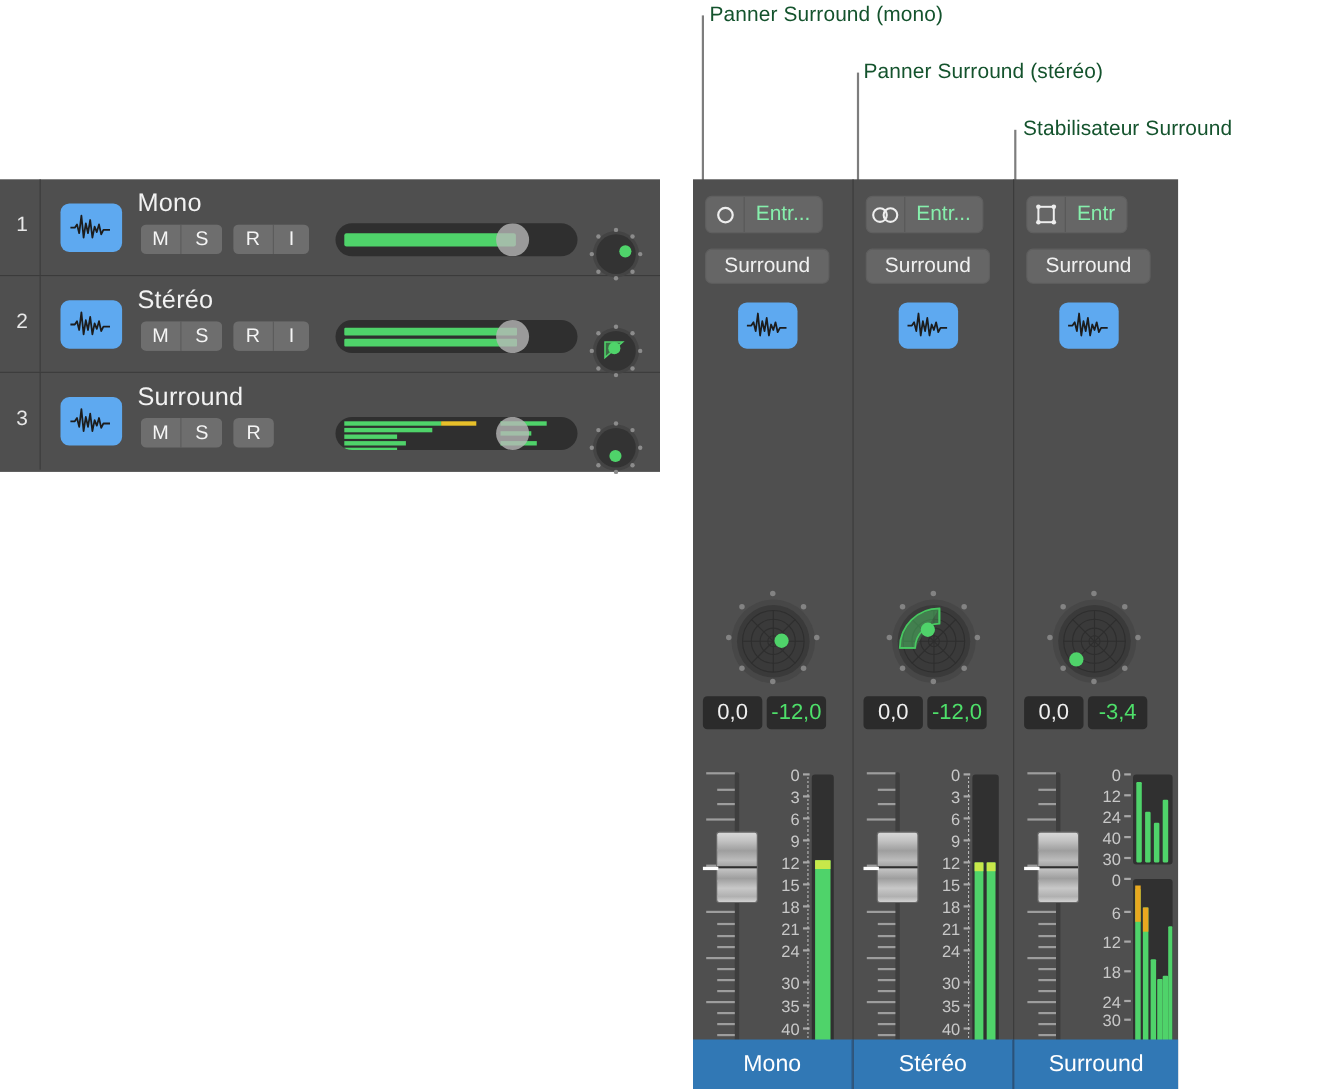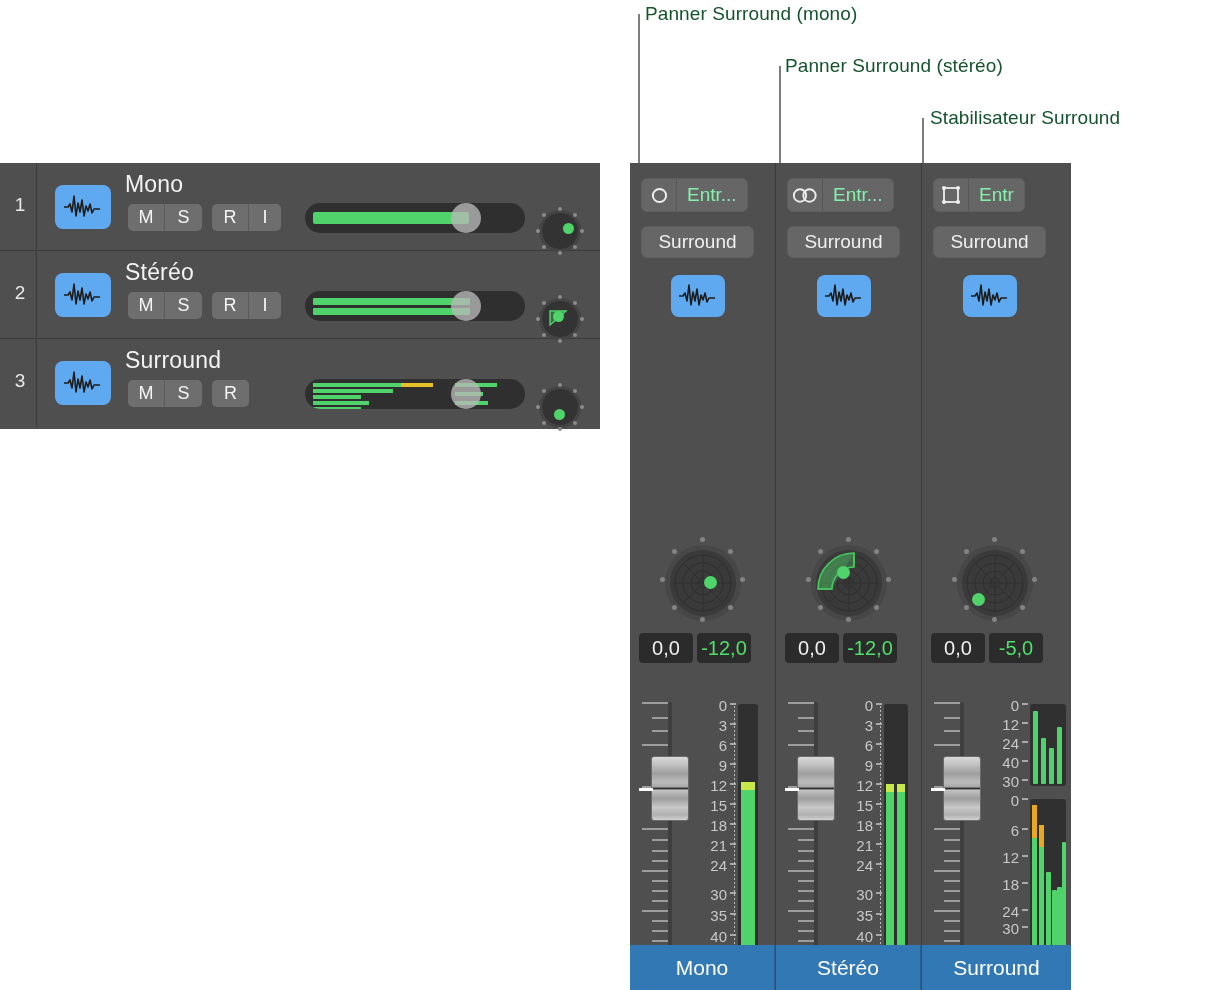--- a/index.html
+++ b/index.html
@@ -524,21 +524,21 @@
         <div class="pan-dot" style="left:98px;top:72px;"></div>
       <div class="pan-dot" style="left:70px;top:84px;"></div>
         <div class="pan-dot" style="left:42px;top:72px;"></div>
       <div class="pan-dot" style="left:30px;top:44px;"></div>
         <div class="pan-dot" style="left:42px;top:16px;"></div>
       <div class="pan-led" style="left:50px;top:60px;"></div>
     </div>
 
     <div class="val-row">
       <div class="val-box white">0,0</div>
-      <div class="val-box green">-5,0</div>
+      <div class="val-box green">-3,4</div>
     </div>
 
     <div class="fader-area">
       <div class="fader-track"></div>
       <div class="tick" style="left:12px;top:2px;width:26px;"></div>
       <div class="tick" style="left:22px;top:17px;width:16px;"></div>
       <div class="tick" style="left:22px;top:30px;width:16px;"></div>
       <div class="tick" style="left:12px;top:44px;width:26px;"></div>
       <div class="tick" style="left:22px;top:58px;width:16px;"></div>
       <div class="tick" style="left:22px;top:72px;width:16px;"></div>

